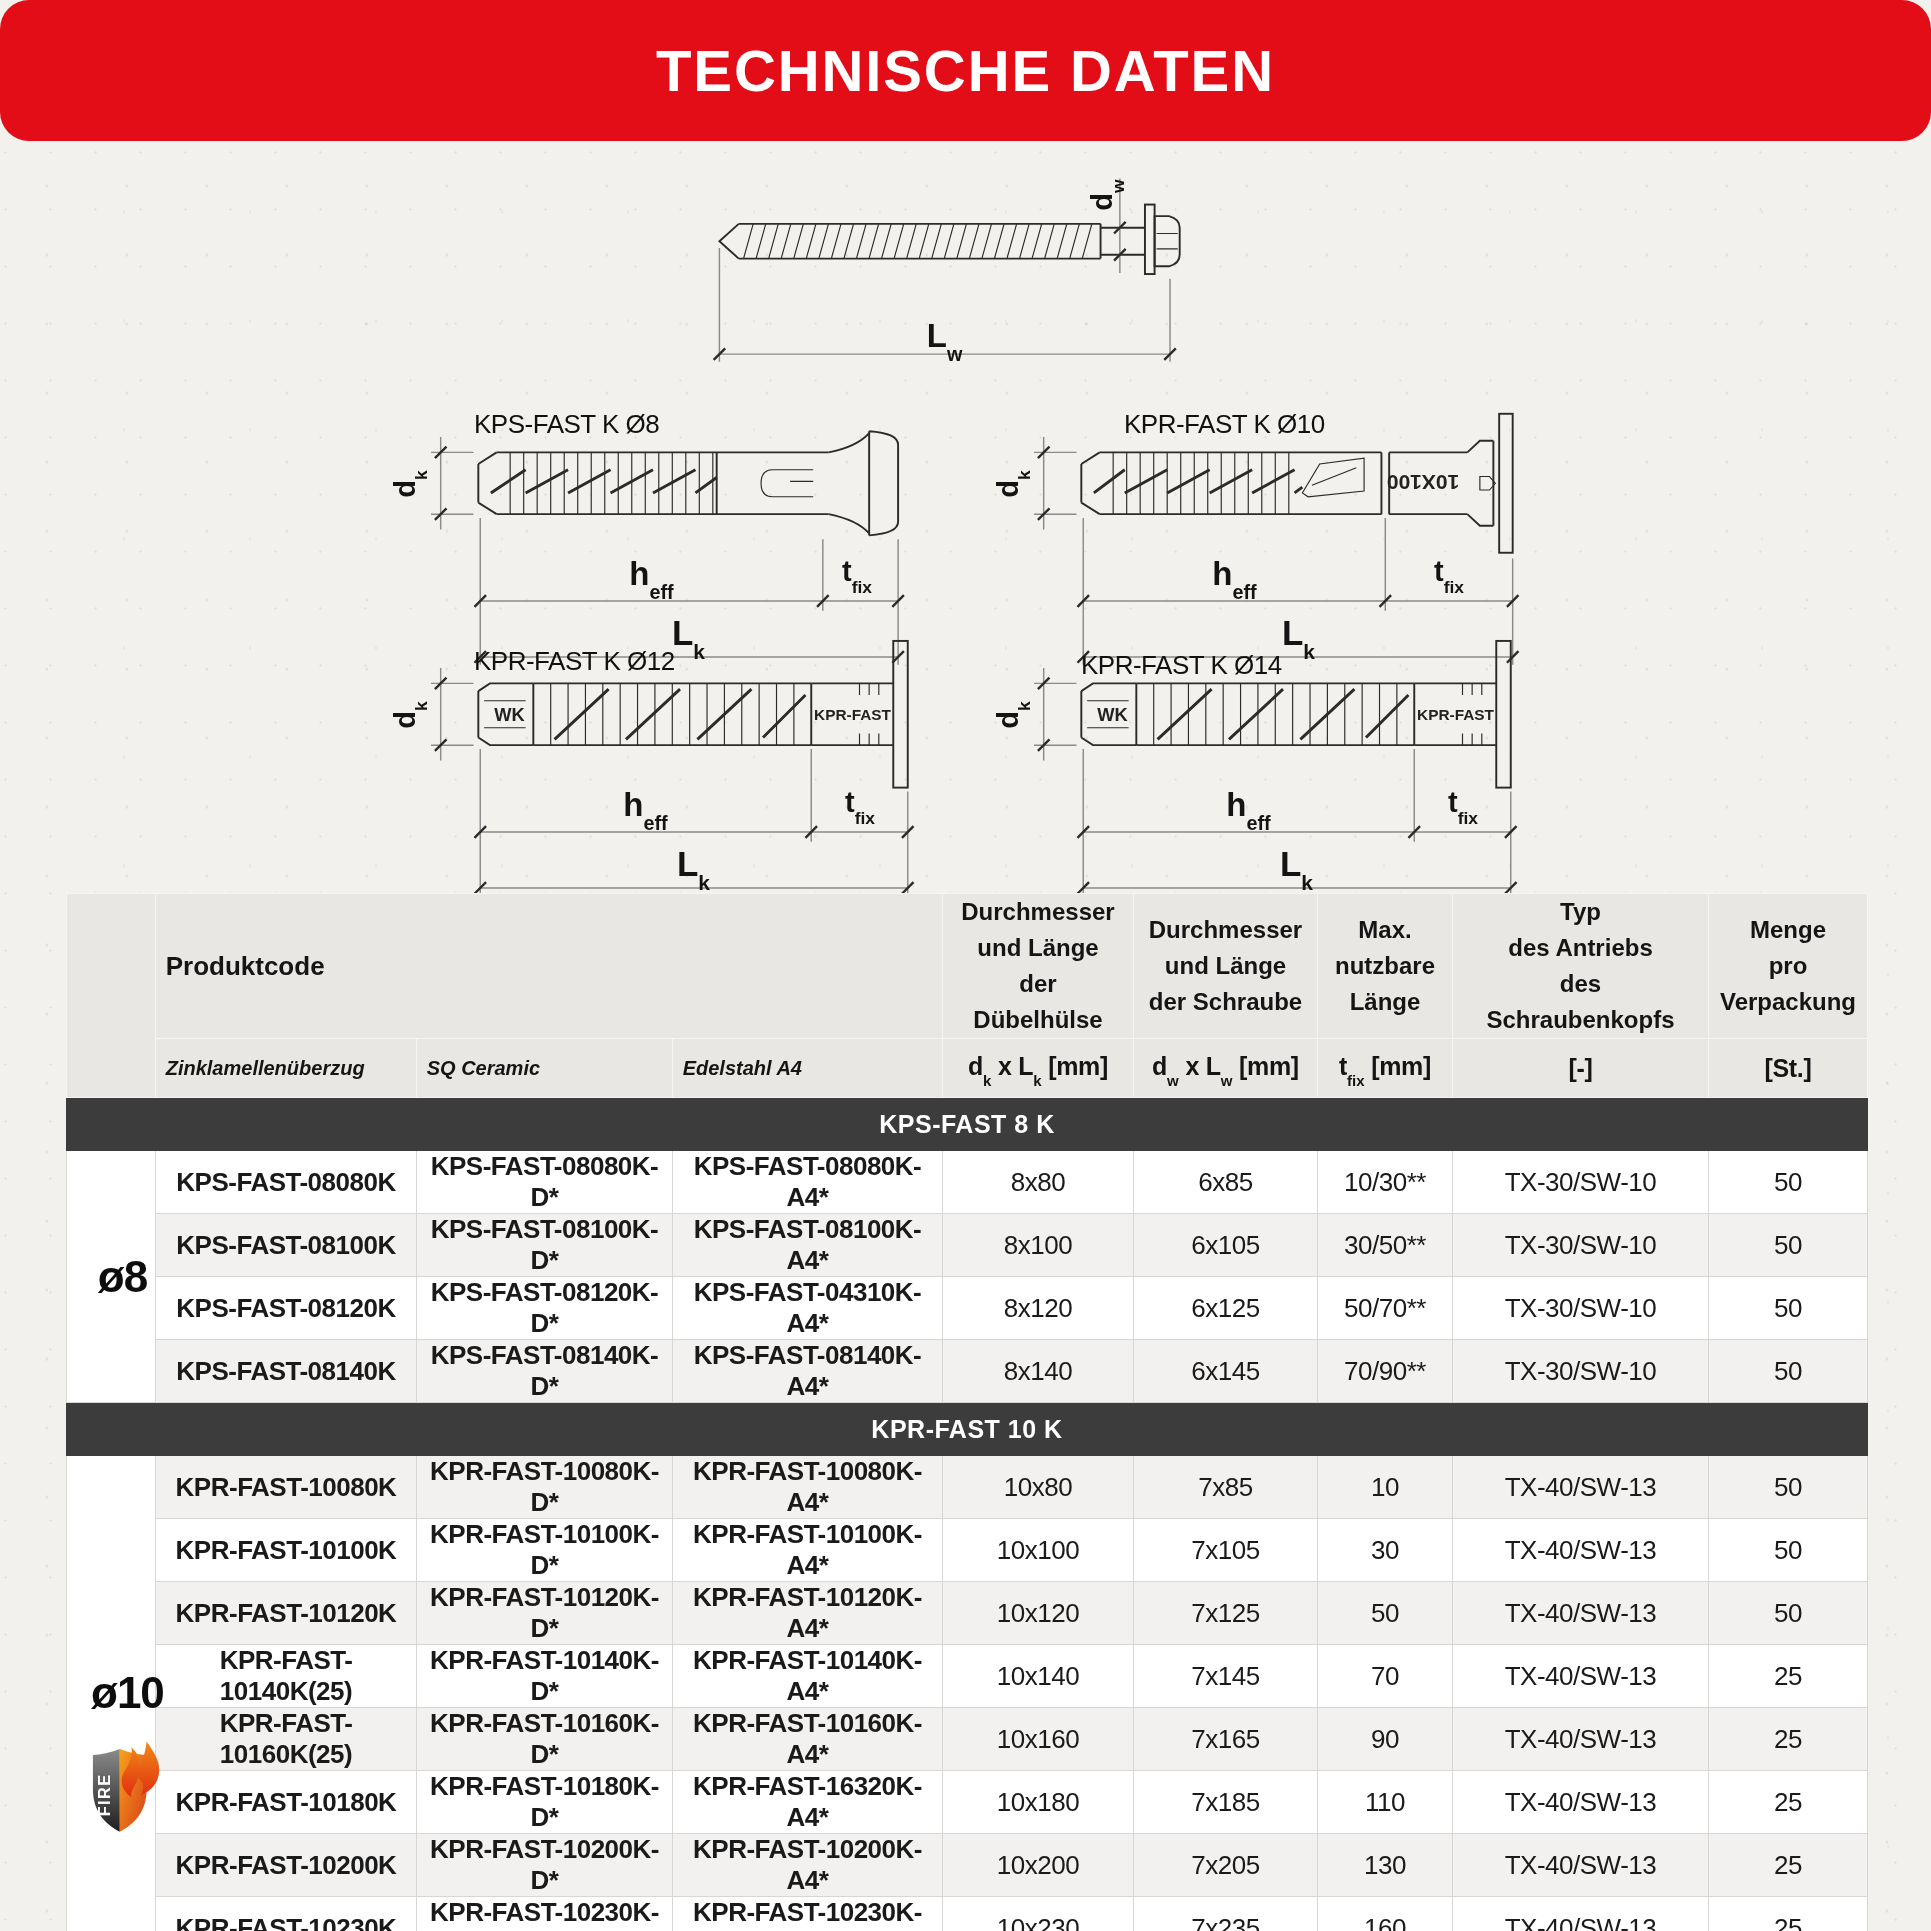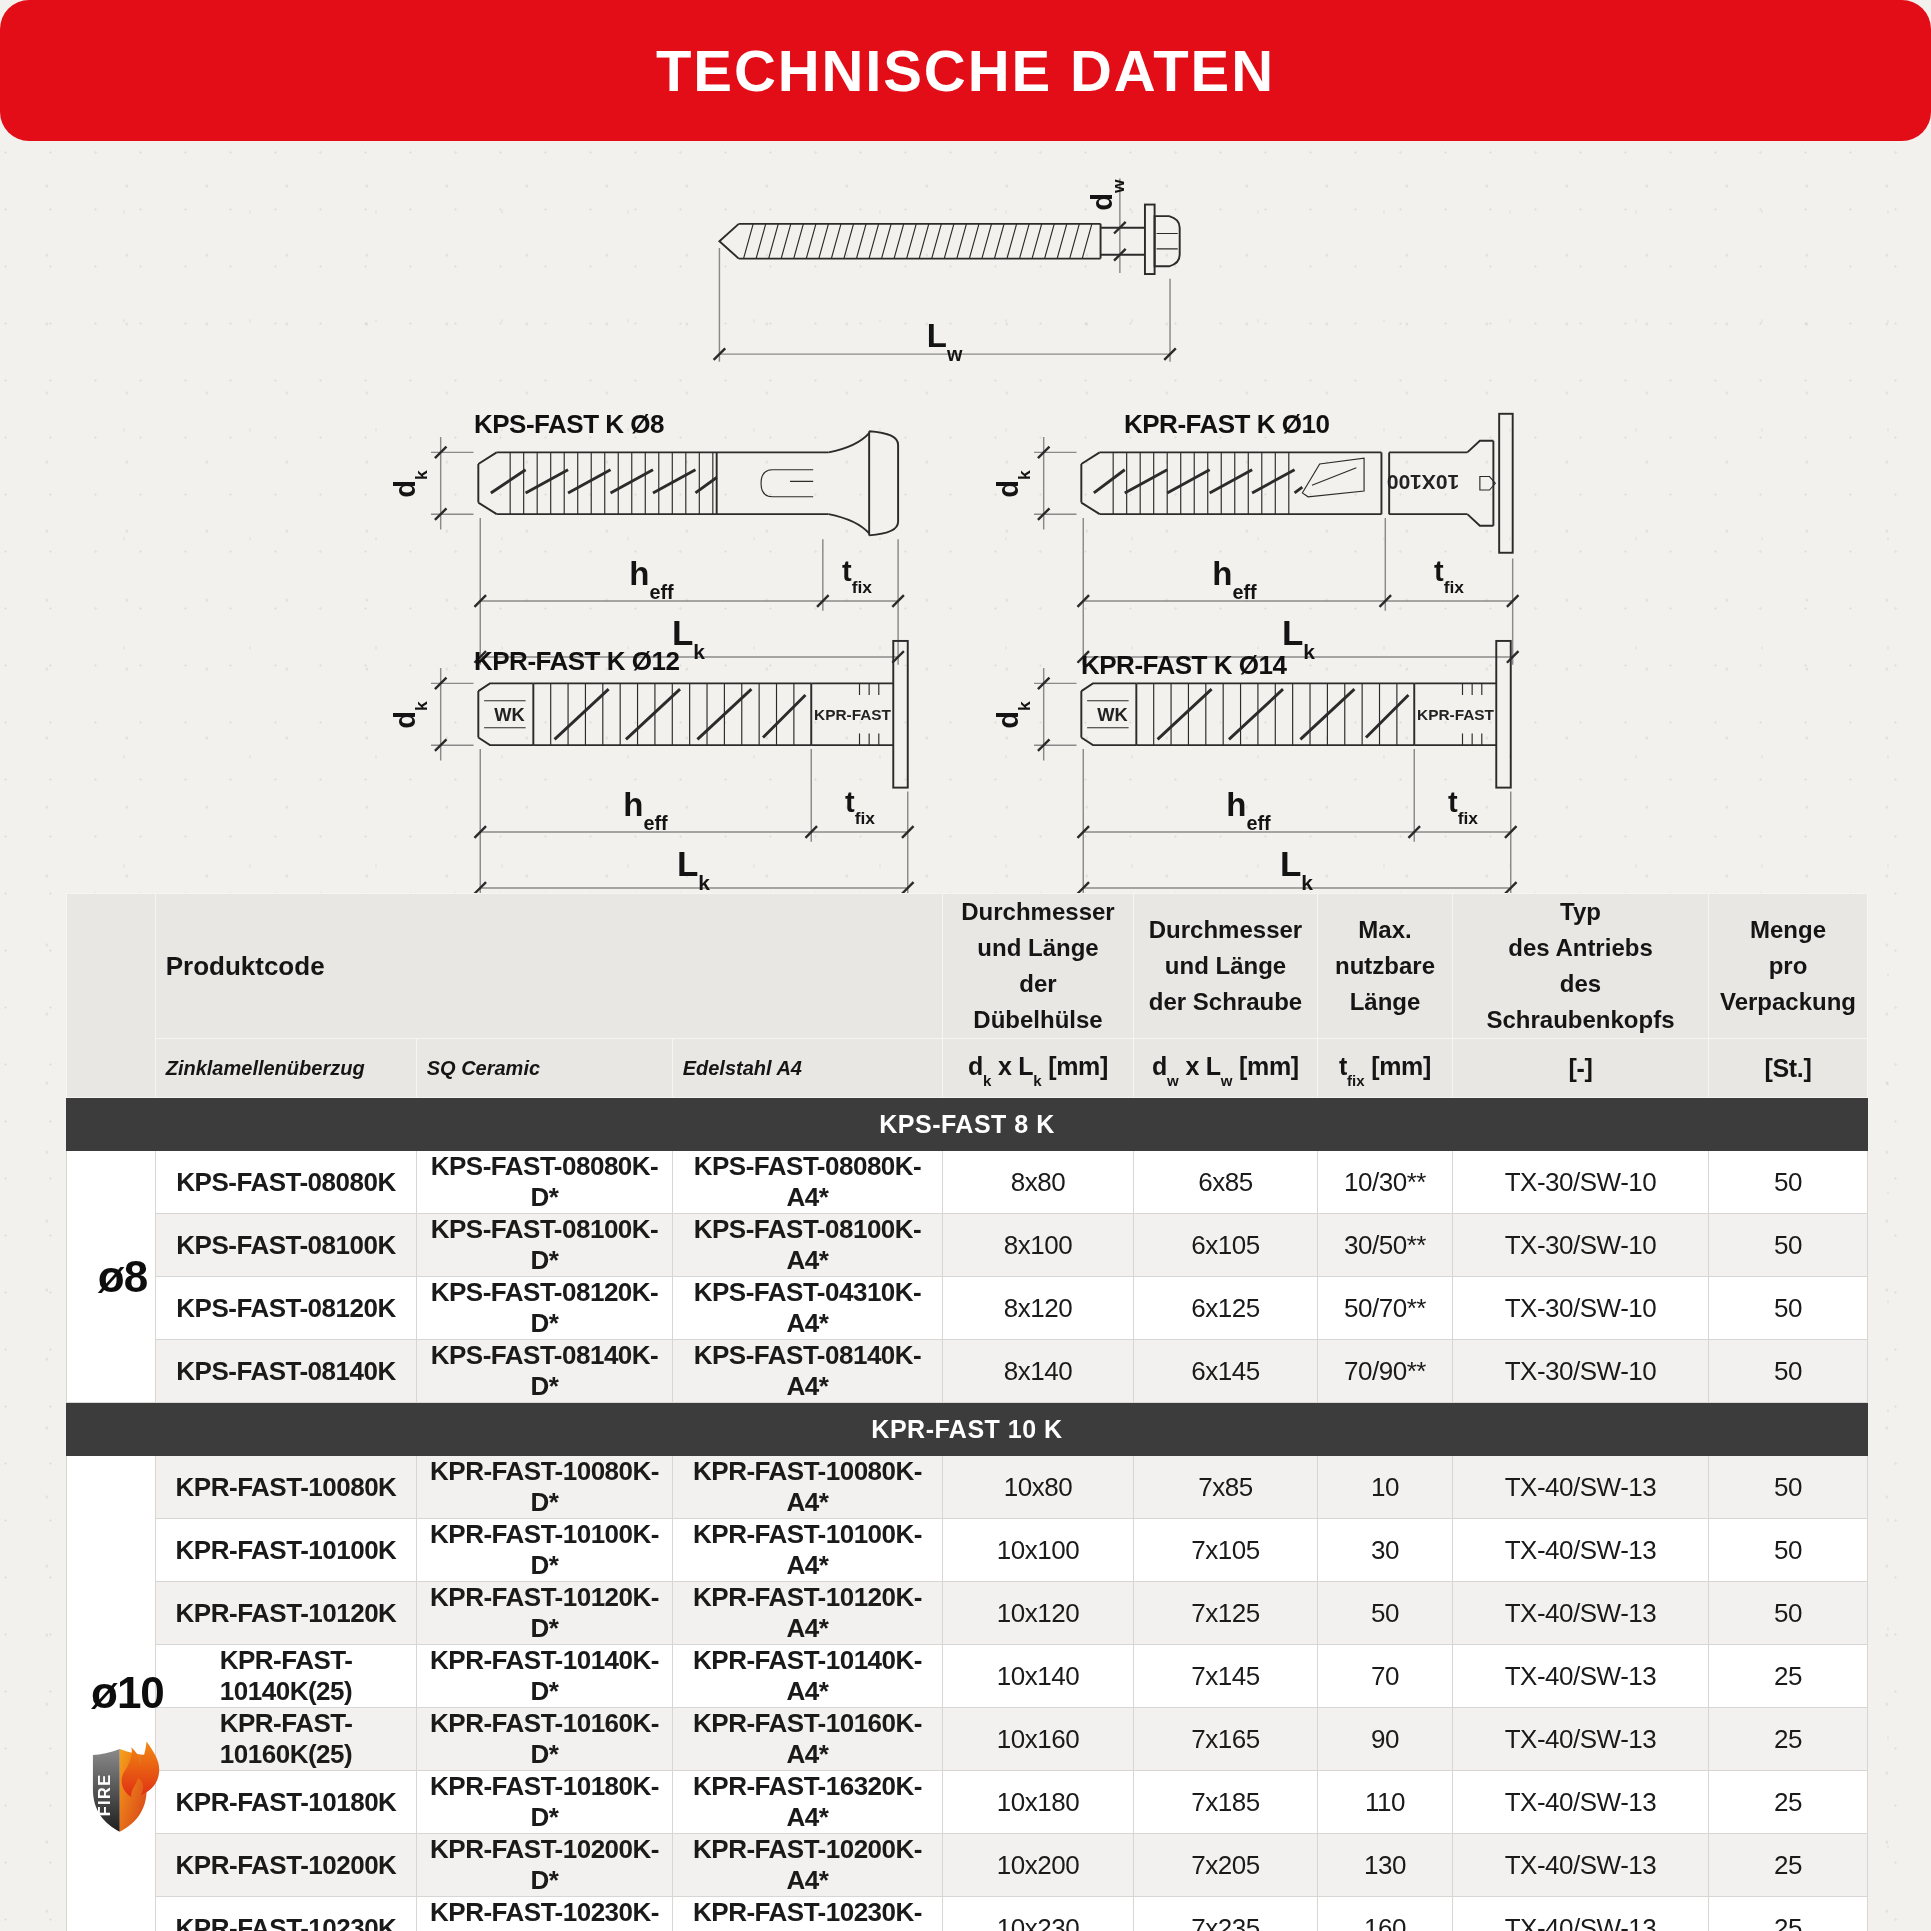--- a/index.html
+++ b/index.html
@@ -22,21 +22,21 @@
     position:absolute;left:0;top:0;width:1931px;height:141px;
     background:#e30d18;display:flex;align-items:center;justify-content:center;border-radius:29px;
   }
   .banner h1{
     margin:0;color:#ffffff;font-size:58px;font-weight:800;letter-spacing:1.9px;
   }
 
   
   .drawing{position:absolute;}
   .drawing svg.art{position:absolute;left:0;top:0;width:100%;height:100%;}
-  .d-title{position:absolute;font-size:26px;font-weight:700;letter-spacing:-0.5px;white-space:nowrap;}
+  .d-title{position:absolute;font-size:26px;font-weight:400;letter-spacing:-0.5px;white-space:nowrap;}
   .dlabel{
     position:absolute;font-weight:700;font-size:29px;line-height:1;
     text-align:center;color:#141414;white-space:nowrap;
   }
   .dlabel sub,.h-unit sub{font-size:60%;position:relative;top:0.3em;letter-spacing:0;}
   .rot{transform:rotate(-90deg);}
   .rot180{transform:rotate(180deg);}
   .marking{position:absolute;font-weight:700;color:#222;text-align:center;line-height:1;white-space:nowrap;}
 
   .part{stroke:#2b2b2b;stroke-width:2;fill:none;}

